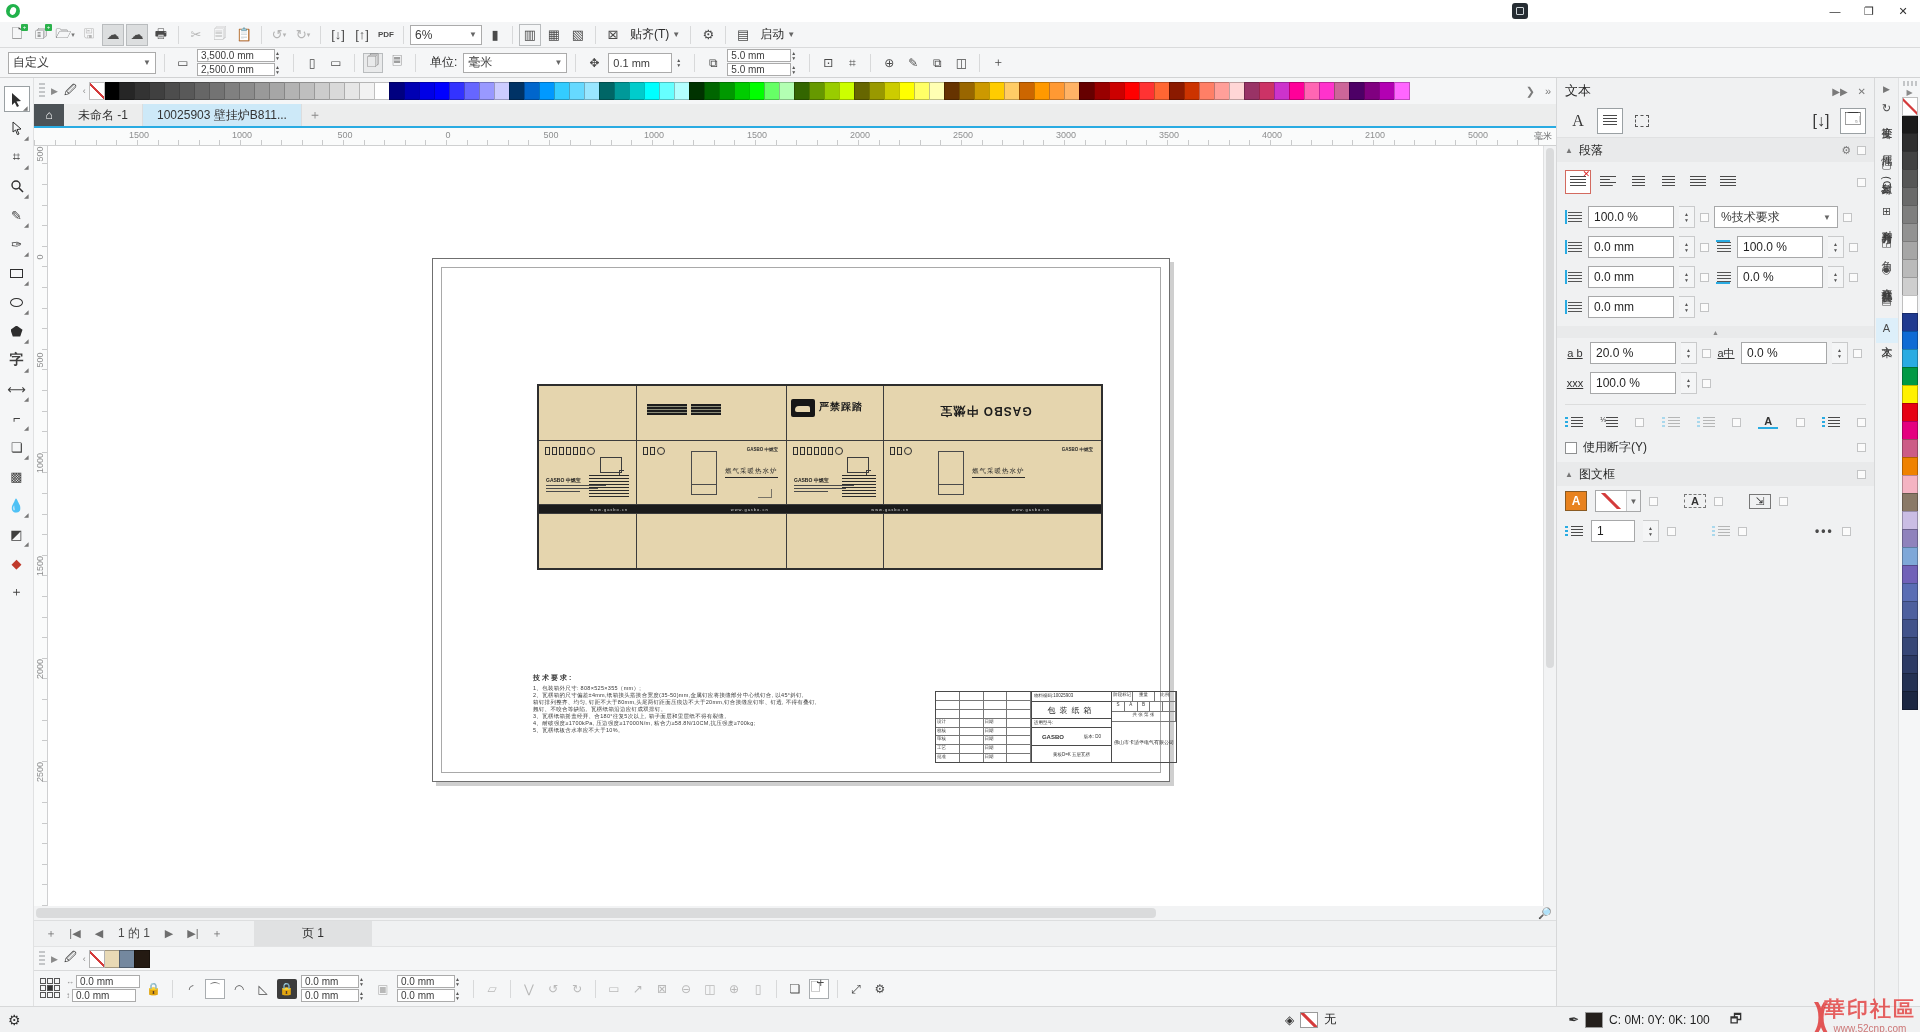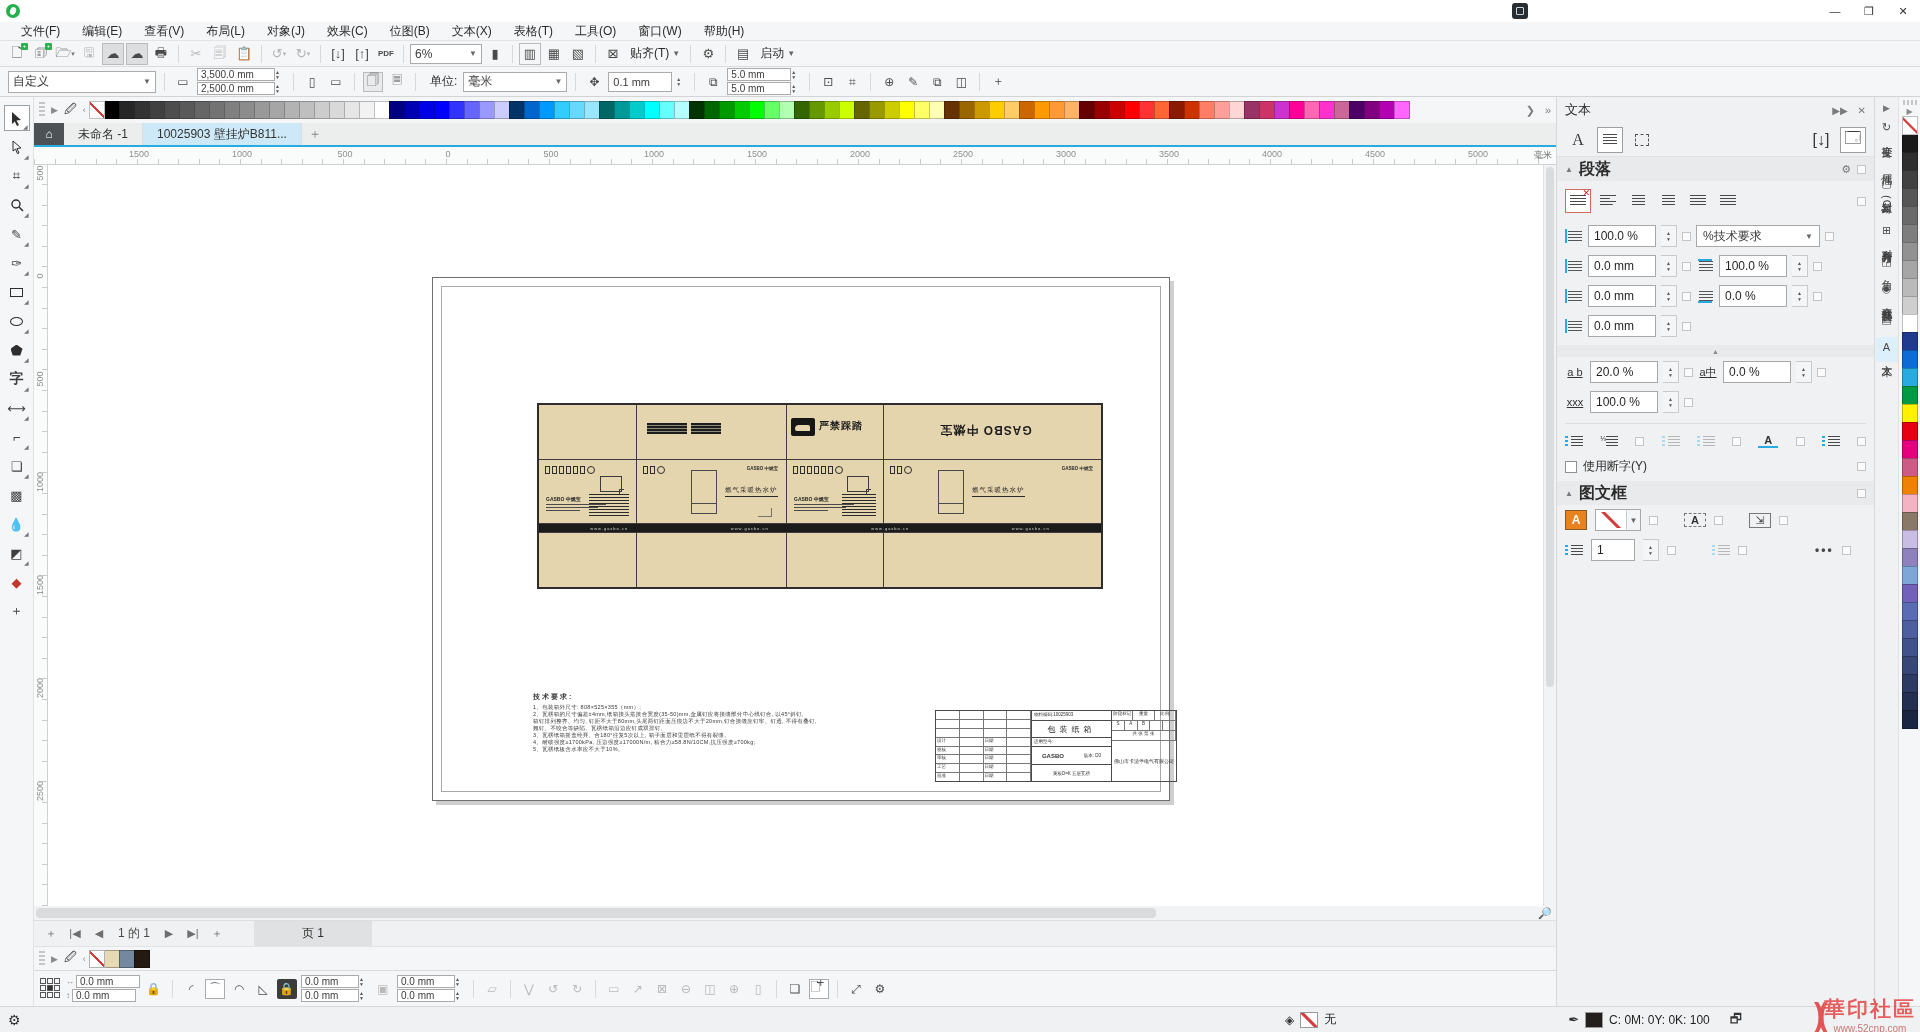--- a/index.html
+++ b/index.html
@@ -217,38 +217,38 @@
   
   .docker { width:318px; flex:0 0 318px; background:#f0f1f2; border-left:1px solid #d7d8d9; display:flex; flex-direction:column; overflow:hidden; }
   .dk-head { height:26px; display:flex; align-items:center; padding:0 8px; flex:0 0 26px; }
   .dk-title { font-size:13px; color:#2b2b2b; }
   .dk-head .dk-ctl { margin-left:auto; display:flex; gap:10px; color:#7a7a7a; font-size:10px; }
   .dk-toolrow { height:34px; flex:0 0 34px; display:flex; align-items:center; padding:0 8px; gap:6px; border-bottom:1px solid #e0e1e2; }
   .dk-big { width:26px; height:26px; display:flex; align-items:center; justify-content:center; font-size:16px; color:#3a3a3a; border:1px solid transparent; }
   .dk-big.sel { background:#fff; border-color:#9aa0a3; }
   .dk-sec { height:24px; flex:0 0 24px; display:flex; align-items:center; gap:6px; padding:0 8px; background:#e9eaeb; }
   .dk-sec .carat { font-size:8px; color:#777; }
-  .dk-sec .sec-lab { font-size:16px; font-weight:bold; color:#2b2b2b; }
+  .dk-sec .sec-lab { font-size:12px; font-weight:normal; color:#2b2b2b; }
   .dk-sec .gear { margin-left:auto; color:#7a7a7a; font-size:11px; }
   .mcb { width:9px; height:9px; border:1px solid #c3c4c5; background:#fbfbfb; flex:0 0 9px; }
   .dk-align { display:flex; gap:4px; padding:8px; align-items:center; }
   .al-btn { width:26px; height:24px; display:flex; align-items:center; justify-content:center; position:relative; }
   .al-btn.sel { background:#fff; border:1px solid #d36a5f; }
   .al-btn .lines { width:16px; height:12px; background:repeating-linear-gradient(#4a4a4a 0 1px, transparent 1px 3px); }
   .al-btn.sel .lines::after { content:"✕"; position:absolute; right:0px; top:-2px; color:#d22; font-size:9px; font-weight:bold; }
   .al-l .lines { clip-path:polygon(0 0,100% 0,100% 25%,62% 25%,62% 50%,100% 50%,100% 75%,80% 75%,80% 100%,0 100%); }
   .dk-row { display:flex; align-items:center; gap:5px; padding:4px 8px; }
   .dk-ic { width:18px; height:14px; position:relative; flex:0 0 18px; }
   .dk-ic::before { content:""; position:absolute; left:3px; top:2px; right:1px; bottom:2px;
                    background:repeating-linear-gradient(#555 0 1px, transparent 1px 3px); }
   .dk-ic.bl::after { content:""; position:absolute; left:0; top:0; bottom:0; width:2px; background:#29abe2; }
   .dk-ic.bt::after { content:""; position:absolute; left:2px; right:2px; top:0; height:2px; background:#29abe2; }
   .dk-ic.bb::after { content:""; position:absolute; left:2px; right:2px; bottom:0; height:2px; background:#29abe2; }
   .dk-field { background:#fff; border:1px solid #a7a8a9; height:22px; display:flex; align-items:center; padding:0 5px; font-size:12px; color:#1f1f1f; }
-  .w86 { width:68px; }
+  .w86 { width:86px; }
   .spin { width:16px; height:22px; border:1px solid #c9cacb; border-left:none; background:#f4f5f6; display:flex; flex-direction:column; align-items:center; justify-content:center; font-size:5px; color:#555; line-height:6px; }
   .dk-combo { background:#fff; border:1px solid #a7a8a9; height:22px; width:124px; display:flex; align-items:center; padding:0 6px; font-size:12px; }
   .dk-combo .arr { margin-left:auto; font-size:8px; color:#666; }
   .dk-divider { height:12px; display:flex; align-items:center; justify-content:center; color:#8a8a8a; font-size:7px; background:#e9eaeb; margin-top:4px; }
   .dk-hr { height:1px; background:#dcdddd; margin:6px 8px; }
   .txtico { font-size:11px; color:#333; flex:0 0 auto; width:20px; text-align:center; }
   .lst-ic { width:18px; height:13px; position:relative; }
   .lst-ic::before { content:""; position:absolute; left:6px; top:1px; right:0; bottom:1px; background:repeating-linear-gradient(#4a4a4a 0 1px, transparent 1px 3px); }
   .lst-ic::after { content:""; position:absolute; left:0; top:1px; width:3px; height:11px; background:repeating-linear-gradient(#29abe2 0 2px, transparent 2px 4px); }
   .lst-ic.num::after { background:none; content:"⅓"; font-size:7px; color:#333; width:auto; top:0; }
@@ -284,35 +284,20 @@
 
   <div class="titlebar">
     <div class="cdr-logo"></div>
     <div class="tb-spacer"></div>
     <div class="overlay-ico"></div>
     <div class="winbtn">—</div>
     <div class="winbtn">❐</div>
     <div class="winbtn close">✕</div>
   </div>
 
-  <div class="menubar">
-
-  <span class="menu-item">文件(F)</span>
-      <span class="menu-item">编辑(E)</span>
-      <span class="menu-item">查看(V)</span>
-      <span class="menu-item">布局(L)</span>
-      <span class="menu-item">对象(J)</span>
-      <span class="menu-item">效果(C)</span>
-      <span class="menu-item">位图(B)</span>
-      <span class="menu-item">文本(X)</span>
-      <span class="menu-item">表格(T)</span>
-      <span class="menu-item">工具(O)</span>
-      <span class="menu-item">窗口(W)</span>
-      <span class="menu-item">帮助(H)</span>
-    </div>
 
   <div class="toolbar">
     <div class="tbtn">🗋<span class="plus-badge">+</span></div>
     <div class="tbtn">🗊<span class="plus-badge">+</span></div>
     <div class="tbtn">🗁<span style="font-size:7px;color:#777">▾</span></div>
     <div class="tbtn disabled">🖫</div>
     <div class="tbtn toggled">☁</div>
     <div class="tbtn toggled">☁</div>
     <div class="tbtn">🖶</div>
     <div class="tsep"></div>
@@ -601,21 +586,21 @@
             <span class="rl" style="left: 311px;">500</span>
             <span class="rl" style="left: 414px;">0</span>
             <span class="rl" style="left: 517px;">500</span>
             <span class="rl" style="left: 620px;">1000</span>
             <span class="rl" style="left: 723px;">1500</span>
             <span class="rl" style="left: 826px;">2000</span>
             <span class="rl" style="left: 929px;">2500</span>
             <span class="rl" style="left: 1032px;">3000</span>
             <span class="rl" style="left: 1135px;">3500</span>
             <span class="rl" style="left: 1238px;">4000</span>
-            <span class="rl" style="left: 1341px;">4500</span>
+            <span class="rl" style="left: 1341px;">2100</span>
             <span class="rl" style="left: 1444px;">5000</span>
           </div>
         <span class="runit">毫米</span>
       </div>
 
       <div class="canvas-row">
         <div class="vruler">
           <div style="position:absolute;inset:0">
 
           <span class="vrl" style="top: 8px;">500</span>

